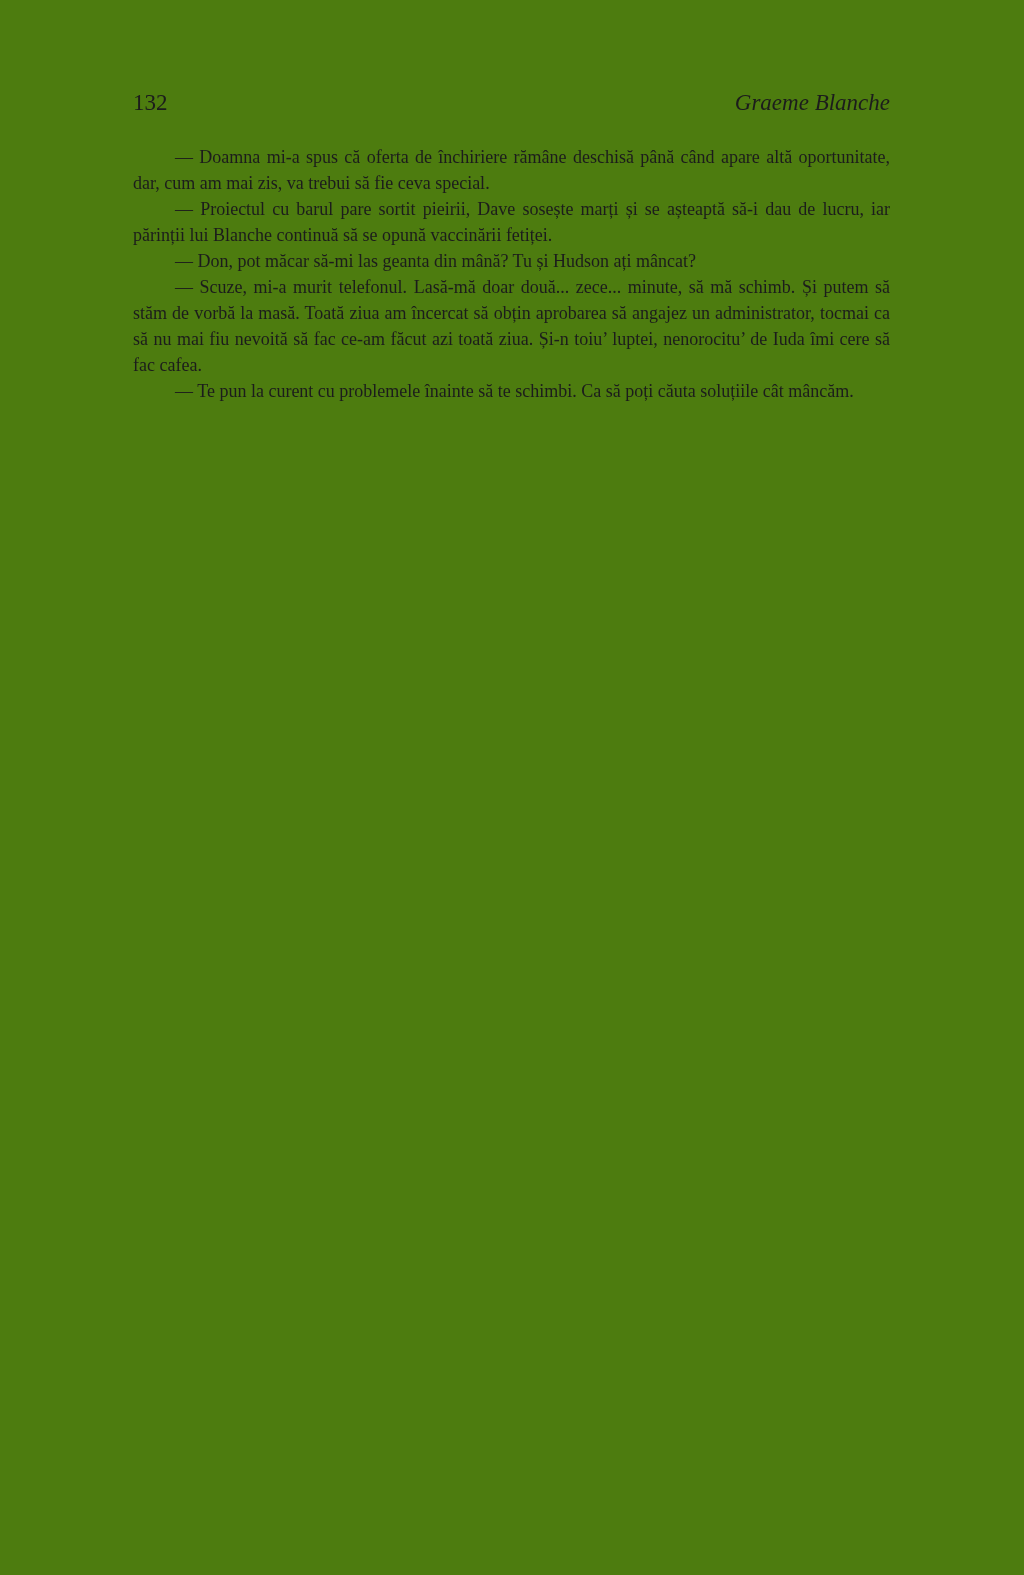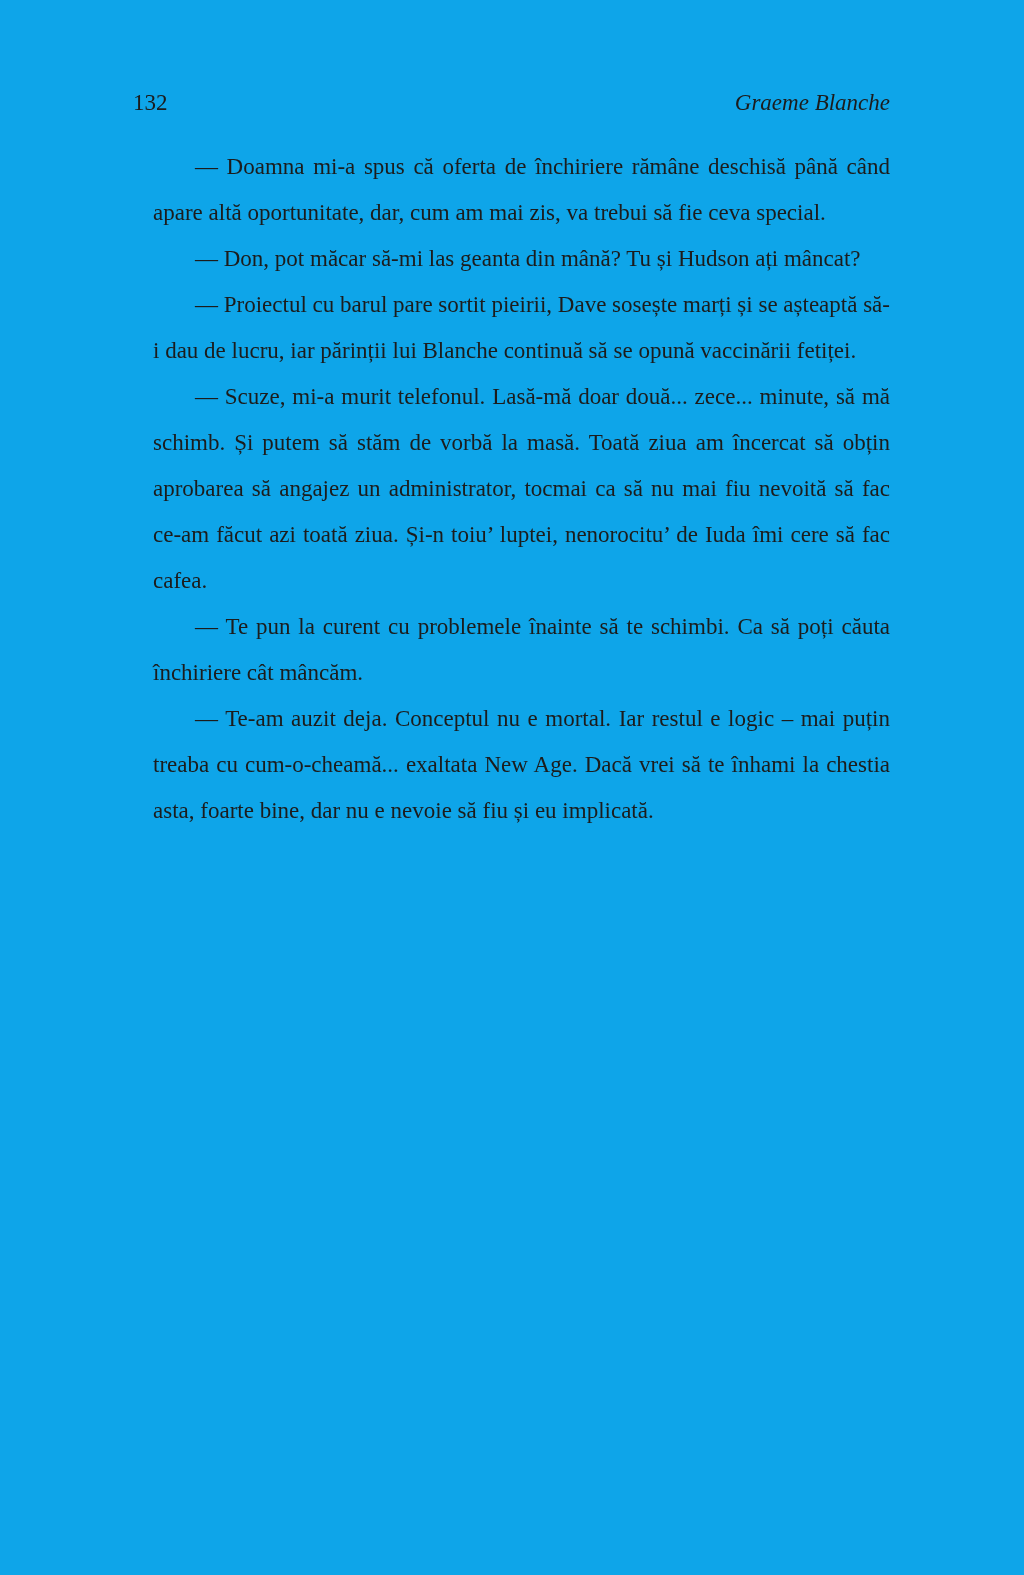--- a/index.html
+++ b/index.html
@@ -12,42 +12,41 @@
     height: 1575px;
     font-family: "Liberation Serif", "DejaVu Serif", serif;
     color: #1c1c1c;
     -webkit-font-smoothing: antialiased;
   }
   .page {
     box-sizing: border-box;
     width: 1024px;
     height: 1575px;
     padding: 88px 134px 60px 133px;
-    background: #0ea5e9;
+    background: #4d7c0f;
   }
   .page-header {
     display: flex;
     justify-content: space-between;
     align-items: baseline;
     font-size: 23px;
     line-height: 30px;
     margin-bottom: 26px;
   }
   .page-number {
     font-style: normal;
   }
   .running-author {
     font-style: italic;
   }
   .page-body {
-    font-size: 23px;
-    line-height: 46px;
+    font-size: 18px;
+    line-height: 26px;
     text-align: justify;
     text-justify: inter-word;
-    margin-left: 20px;
   }
   .page-body p {
     margin: 0;
     padding: 0;
     text-indent: 42px;
   }
   .page-body p.section-break {
     margin-top: 38.5px;
   }
 </style>
@@ -56,20 +55,19 @@
 
 <div class="page">
 
   <header class="page-header">
     <span class="page-number">132</span>
     <span class="running-author">Graeme Blanche</span>
   </header>
 
   <main class="page-body">
     <p>— Doamna mi-a spus că oferta de închiriere rămâne deschisă până când apare altă oportunitate, dar, cum am mai zis, va trebui să fie ceva special.</p>
+    <p>— Proiectul cu barul pare sortit pieirii, Dave sosește marți și se așteaptă să-i dau de lucru, iar părinții lui Blanche continuă să se opună vaccinării fetiței.</p>
     <p>— Don, pot măcar să-mi las geanta din mână? Tu și Hudson ați mâncat?</p>
-    <p>— Proiectul cu barul pare sortit pieirii, Dave sosește marți și se așteaptă să-i dau de lucru, iar părinții lui Blanche continuă să se opună vaccinării fetiței.</p>
     <p>— Scuze, mi-a murit telefonul. Lasă-mă doar două... zece... minute, să mă schimb. Și putem să stăm de vorbă la masă. Toată ziua am încercat să obțin aprobarea să angajez un administrator, tocmai ca să nu mai fiu nevoită să fac ce-am făcut azi toată ziua. Și-n toiu’ luptei, nenorocitu’ de Iuda îmi cere să fac cafea.</p>
-    <p>— Te pun la curent cu problemele înainte să te schimbi. Ca să poți căuta închiriere cât mâncăm.</p>
-    <p>— Te-am auzit deja. Conceptul nu e mortal. Iar restul e logic – mai puțin treaba cu cum-o-cheamă... exaltata New Age. Dacă vrei să te înhami la chestia asta, foarte bine, dar nu e nevoie să fiu și eu implicată.</p>
+    <p>— Te pun la curent cu problemele înainte să te schimbi. Ca să poți căuta soluțiile cât mâncăm.</p>
   </main>
 
 </div>
 
 </body></html>

